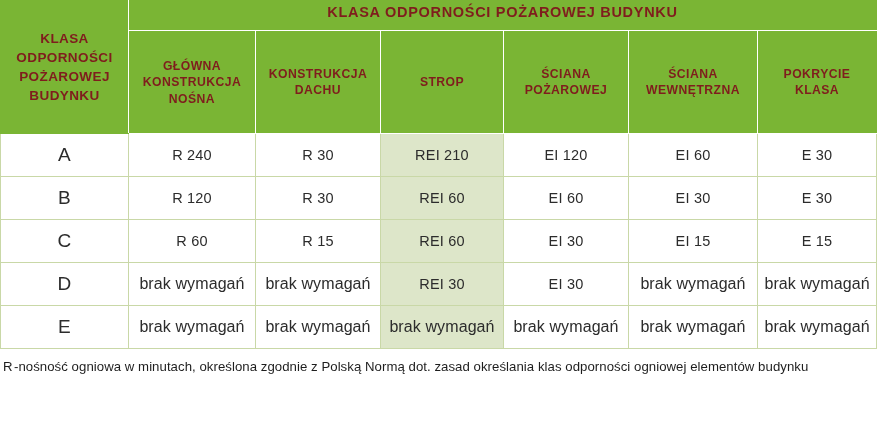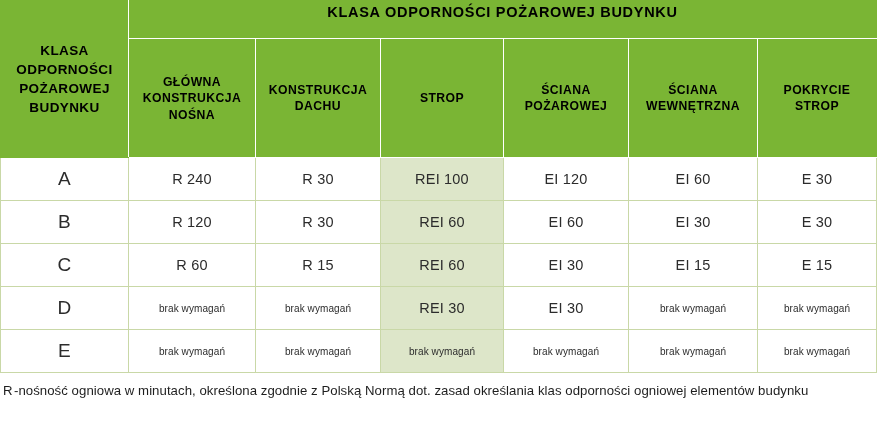--- a/index.html
+++ b/index.html
@@ -36,27 +36,27 @@
   col.c1 { width: 127px; }
   col.c2 { width: 125px; }
   col.c3 { width: 123px; }
   col.c4 { width: 125px; }
   col.c5 { width: 129px; }
   col.c6 { width: 119px; }
 
   
   .hd {
     background: #7ab534;
-    color: #000000;
+    color: #7f1d1d;
     text-align: center;
     vertical-align: middle;
     font-size: 13.5px;
     letter-spacing: 0.35px;
     line-height: 1.34;
-    padding: 16px 5px;
+    padding: 8px 5px;
     border: 1px solid #ffffff;
   }
   .hd-corner {
     font-size: 13.5px;
     letter-spacing: 0.4px;
     line-height: 1.42;
     border-left: 1px solid #7ab534;
     border-top: 1px solid #7ab534;
     border-bottom: 1px solid #7ab534;
   }
@@ -86,21 +86,21 @@
     font-size: 14.5px;
     letter-spacing: 0.2px;
     padding: 0 4px;
   }
   td.cell.klass {
     font-size: 19px;
     letter-spacing: 0.5px;
   }
   td.cell.hl { background: #dde6c9; }
   td.cell.small {
-    font-size: 10px;
+    font-size: 16px;
     letter-spacing: 0.1px;
   }
 
   
   .notes {
     padding: 7px 0 0 3px;
     font-size: 13.2px;
     color: #1e1e1e;
     line-height: 1.62;
     letter-spacing: 0.05px;
@@ -131,29 +131,29 @@
       <tr>
         <th class="hd hd-corner" rowspan="2">KLASA ODPORNOŚCI POŻAROWEJ BUDYNKU</th>
         <th class="hd hd-title" colspan="6">KLASA ODPORNOŚCI POŻAROWEJ BUDYNKU</th>
       </tr>
       <tr>
         <th class="hd hd-sub">GŁÓWNA KONSTRUKCJA NOŚNA</th>
         <th class="hd hd-sub">KONSTRUKCJA DACHU</th>
         <th class="hd hd-sub">STROP</th>
         <th class="hd hd-sub">ŚCIANA POŻAROWEJ</th>
         <th class="hd hd-sub">ŚCIANA WEWNĘTRZNA</th>
-        <th class="hd hd-sub last">POKRYCIE STROP</th>
+        <th class="hd hd-sub last">POKRYCIE KLASA</th>
       </tr>
     </thead>
     <tbody>
       <tr>
         <td class="cell klass">A</td>
         <td class="cell">R 240</td>
         <td class="cell">R 30</td>
-        <td class="cell hl">REI 100</td>
+        <td class="cell hl">REI 210</td>
         <td class="cell">EI 120</td>
         <td class="cell">EI 60</td>
         <td class="cell">E 30</td>
       </tr>
       <tr>
         <td class="cell klass">B</td>
         <td class="cell">R 120</td>
         <td class="cell">R 30</td>
         <td class="cell hl">REI 60</td>
         <td class="cell">EI 60</td>

